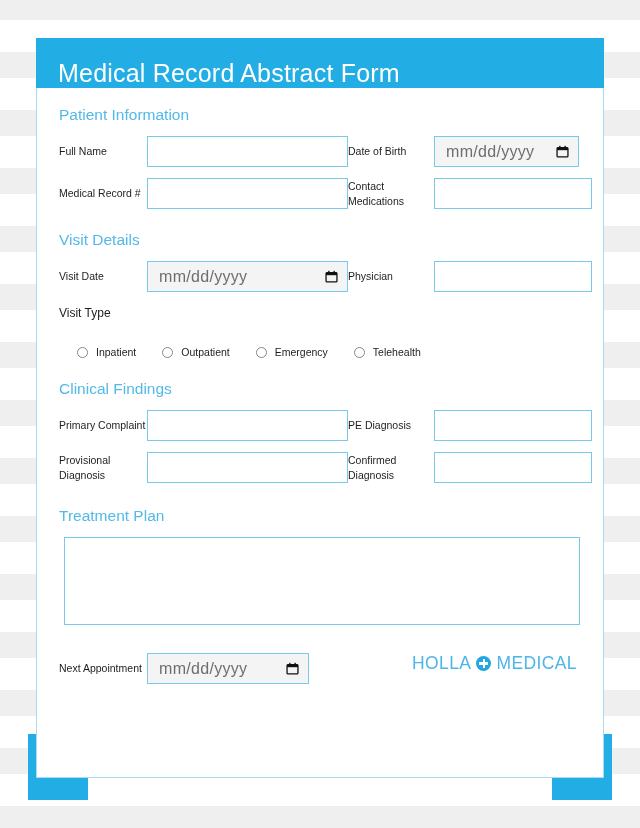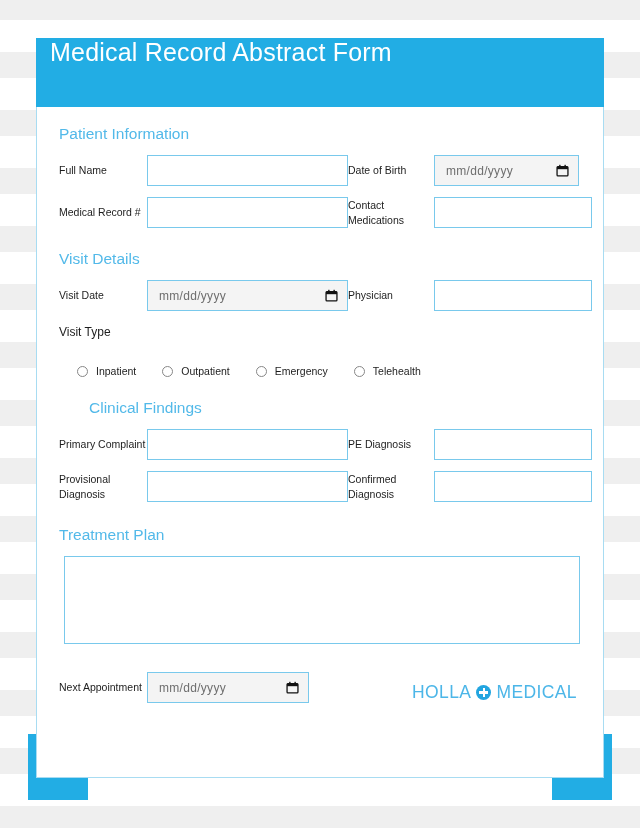--- a/index.html
+++ b/index.html
@@ -91,46 +91,46 @@
     top: 38px;
     width: 568px;
     height: 740px;
     background: #ffffff;
     border: 1px solid #a8dcf2;
     border-top: none;
     z-index: 2;
   }
 
   #form-header {
-    height: 69px;
+    height: 50px;
     background: #22ade4;
     display: flex;
-    align-items: flex-start;
-    padding-left: 14px;
+    align-items: flex-end;
+    padding-left: 22px;
     margin: 0 -1px;
   }
   #form-title {
     color: #ffffff;
     font-size: 25px;
     font-weight: 400;
     letter-spacing: 0.2px;
   }
 
   #form-body {
     padding: 18px 24px 0 22px;
   }
 
   .section-heading {
     color: #52b9e9;
     font-size: 15.5px;
     font-weight: 400;
     margin-bottom: 12px;
   }
   #heading-visit-details   { margin-top: 22px; }
-  #heading-clinical        { margin-top: 22px; margin-left: 30px; }
+  #heading-clinical        { margin-top: 22px; }
   #heading-treatment       { margin-top: 24px; }
 
   
   .field-row {
     display: flex;
     margin-bottom: 11px;
   }
   .field-col {
     display: flex;
     align-items: center;
@@ -164,21 +164,21 @@
     height: 31px;
     border: 1px solid #79c9ec;
     background: #f4f4f4;
     display: flex;
     align-items: center;
     justify-content: space-between;
     padding: 0 9px 0 11px;
     cursor: text;
   }
   .date-placeholder {
-    font-size: 12px;
+    font-size: 16px;
     color: #6e6e6e;
     letter-spacing: 0.3px;
   }
   .cal-icon { width: 13px; height: 13px; display: block; }
 
   
   #visit-type-block { margin-top: 14px; }
   #visit-type-label {
     font-size: 12px;
     color: #1d1d1d;
@@ -227,21 +227,21 @@
     resize: none;
     font-family: "Liberation Sans", sans-serif;
     font-size: 11px;
     color: #1d1d1d;
     padding: 6px 8px;
   }
 
   
   #footer-row {
     display: flex;
-    align-items: flex-end;
+    align-items: flex-start;
     margin-top: 28px;
   }
   #next-appointment-field {
     display: flex;
     align-items: center;
     width: 289px;
     flex: 0 0 289px;
   }
   #next-appointment-field .field-label { width: 88px; }
   #next-appointment-field .date-input { flex: 0 0 162px; }

